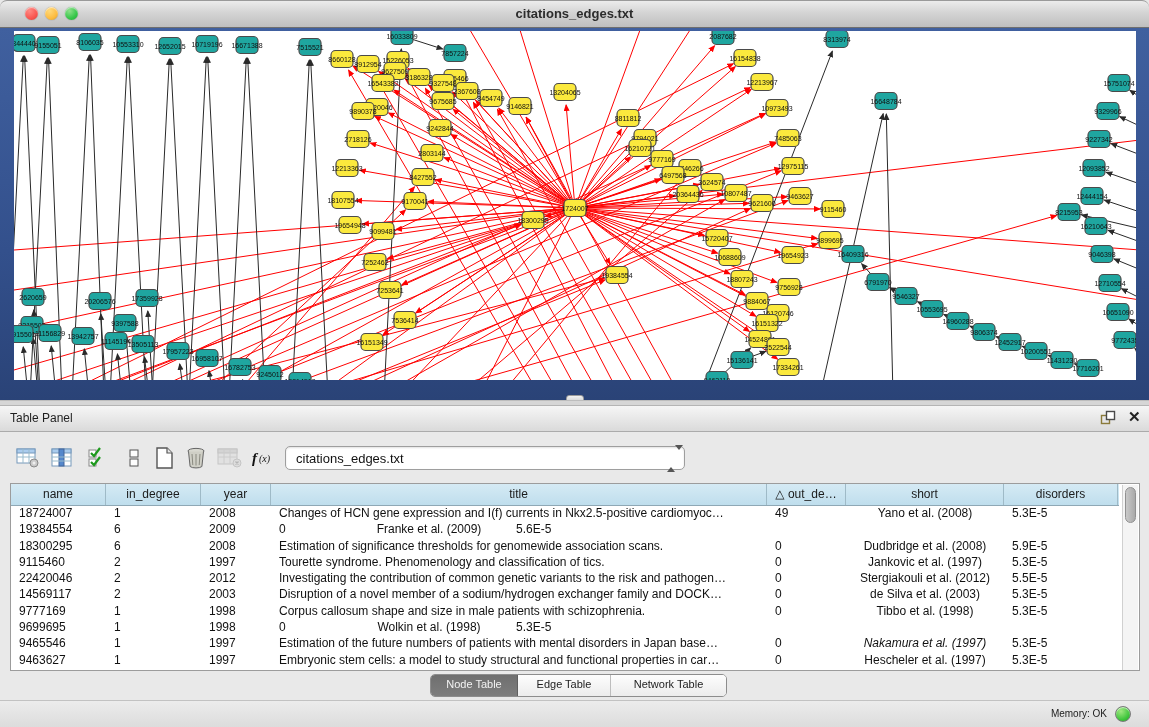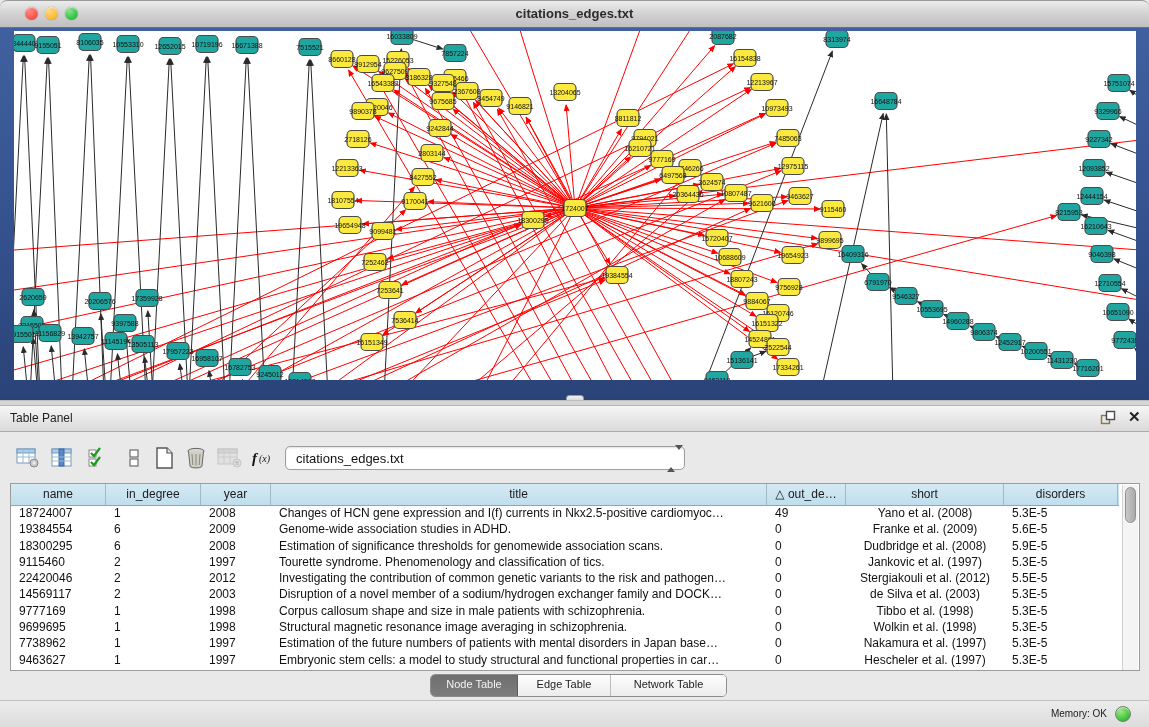--- a/index.html
+++ b/index.html
@@ -800,21 +800,20 @@
         <div class="td" style="width: 70px;">2008</div>
         <div class="td" style="width: 496px;">Changes of HCN gene expression and I(f) currents in Nkx2.5-positive cardiomyoc…</div>
         <div class="td" style="width: 79px;">49</div>
         <div class="td center" style="width: 158px;">Yano et al. (2008)</div>
         <div class="td" style="width: 114px;">5.3E-5</div>
       </div>
       <div class="tr">
         <div class="td" style="width: 95px;">19384554</div>
         <div class="td" style="width: 95px;">6</div>
         <div class="td" style="width: 70px;">2009</div>
-        <div class="td" style="width: 496px;">Genome-wide association studies in ADHD.</div>
         <div class="td" style="width: 79px;">0</div>
         <div class="td center" style="width: 158px;">Franke et al. (2009)</div>
         <div class="td" style="width: 114px;">5.6E-5</div>
       </div>
       <div class="tr">
         <div class="td" style="width: 95px;">18300295</div>
         <div class="td" style="width: 95px;">6</div>
         <div class="td" style="width: 70px;">2008</div>
         <div class="td" style="width: 496px;">Estimation of significance thresholds for genomewide association scans.</div>
         <div class="td" style="width: 79px;">0</div>
@@ -854,32 +853,31 @@
         <div class="td" style="width: 70px;">1998</div>
         <div class="td" style="width: 496px;">Corpus callosum shape and size in male patients with schizophrenia.</div>
         <div class="td" style="width: 79px;">0</div>
         <div class="td center" style="width: 158px;">Tibbo et al. (1998)</div>
         <div class="td" style="width: 114px;">5.3E-5</div>
       </div>
       <div class="tr">
         <div class="td" style="width: 95px;">9699695</div>
         <div class="td" style="width: 95px;">1</div>
         <div class="td" style="width: 70px;">1998</div>
-        <div class="td" style="width: 496px;">Structural magnetic resonance image averaging in schizophrenia.</div>
         <div class="td" style="width: 79px;">0</div>
         <div class="td center" style="width: 158px;">Wolkin et al. (1998)</div>
         <div class="td" style="width: 114px;">5.3E-5</div>
       </div>
       <div class="tr">
-        <div class="td" style="width: 95px;">7738962</div>
+        <div class="td" style="width: 95px;">9465546</div>
         <div class="td" style="width: 95px;">1</div>
         <div class="td" style="width: 70px;">1997</div>
         <div class="td" style="width: 496px;">Estimation of the future numbers of patients with mental disorders in Japan base…</div>
         <div class="td" style="width: 79px;">0</div>
-        <div class="td center" style="width: 158px;">Nakamura et al. (1997)</div>
+        <div class="td center" style="width: 158px; font-style: italic;">Nakamura et al. (1997)</div>
         <div class="td" style="width: 114px;">5.3E-5</div>
       </div>
       <div class="tr">
         <div class="td" style="width: 95px;">9463627</div>
         <div class="td" style="width: 95px;">1</div>
         <div class="td" style="width: 70px;">1997</div>
         <div class="td" style="width: 496px;">Embryonic stem cells: a model to study structural and functional properties in car…</div>
         <div class="td" style="width: 79px;">0</div>
         <div class="td center" style="width: 158px;">Hescheler et al. (1997)</div>
         <div class="td" style="width: 114px;">5.3E-5</div>

